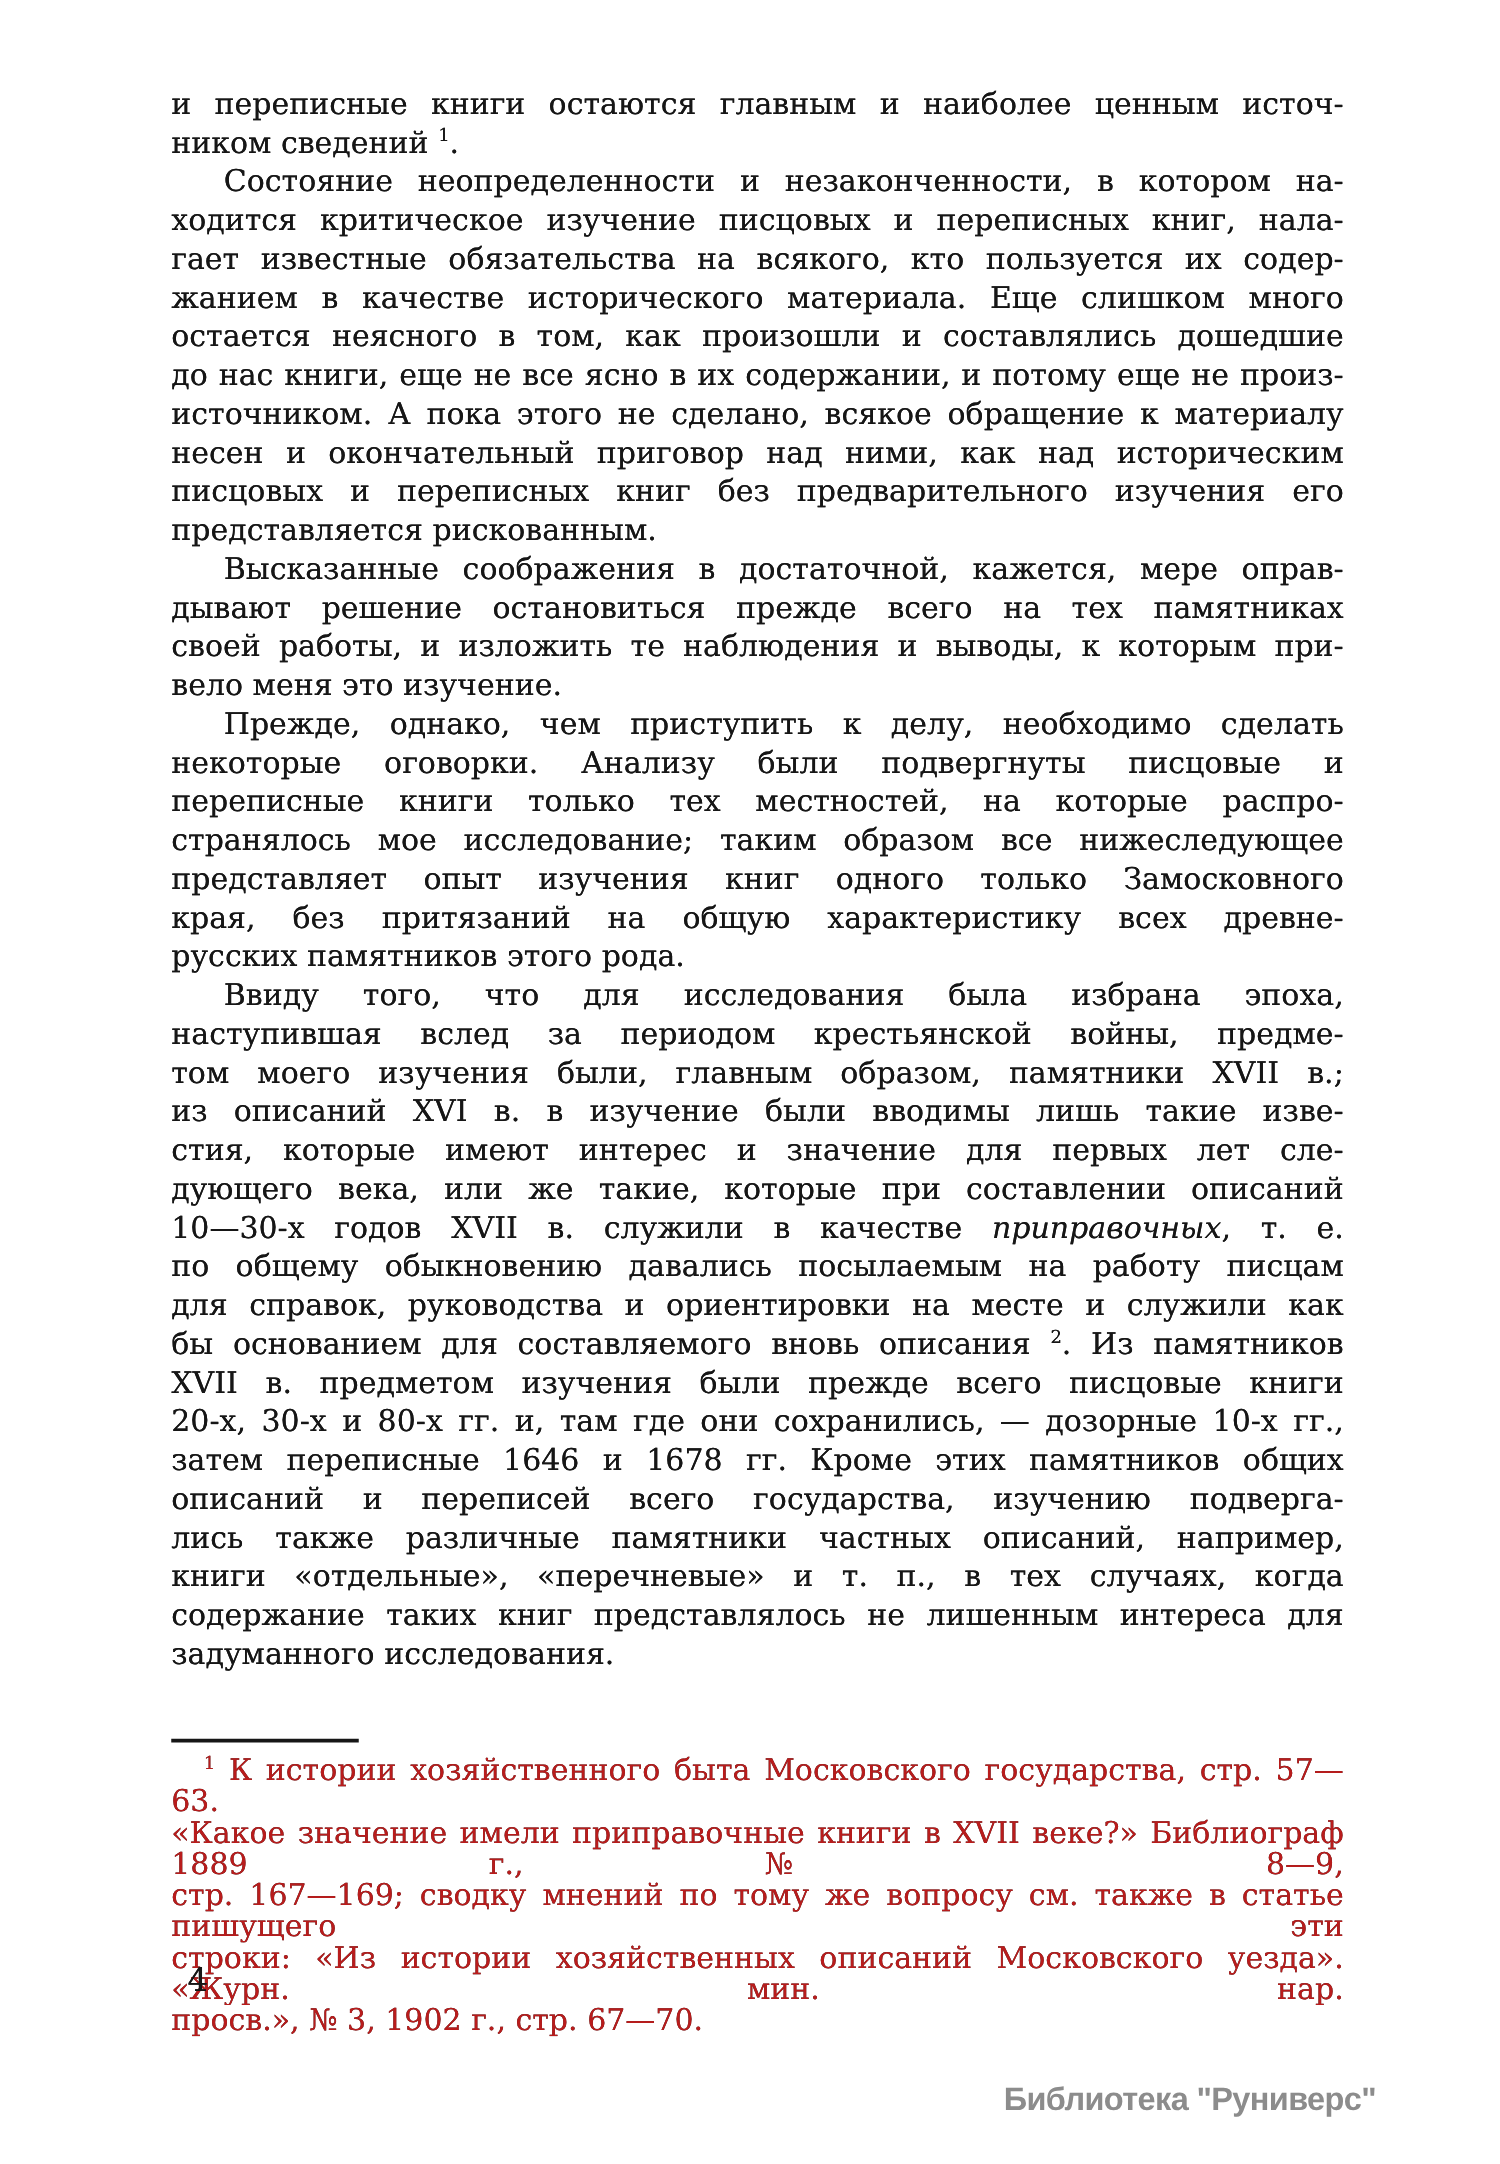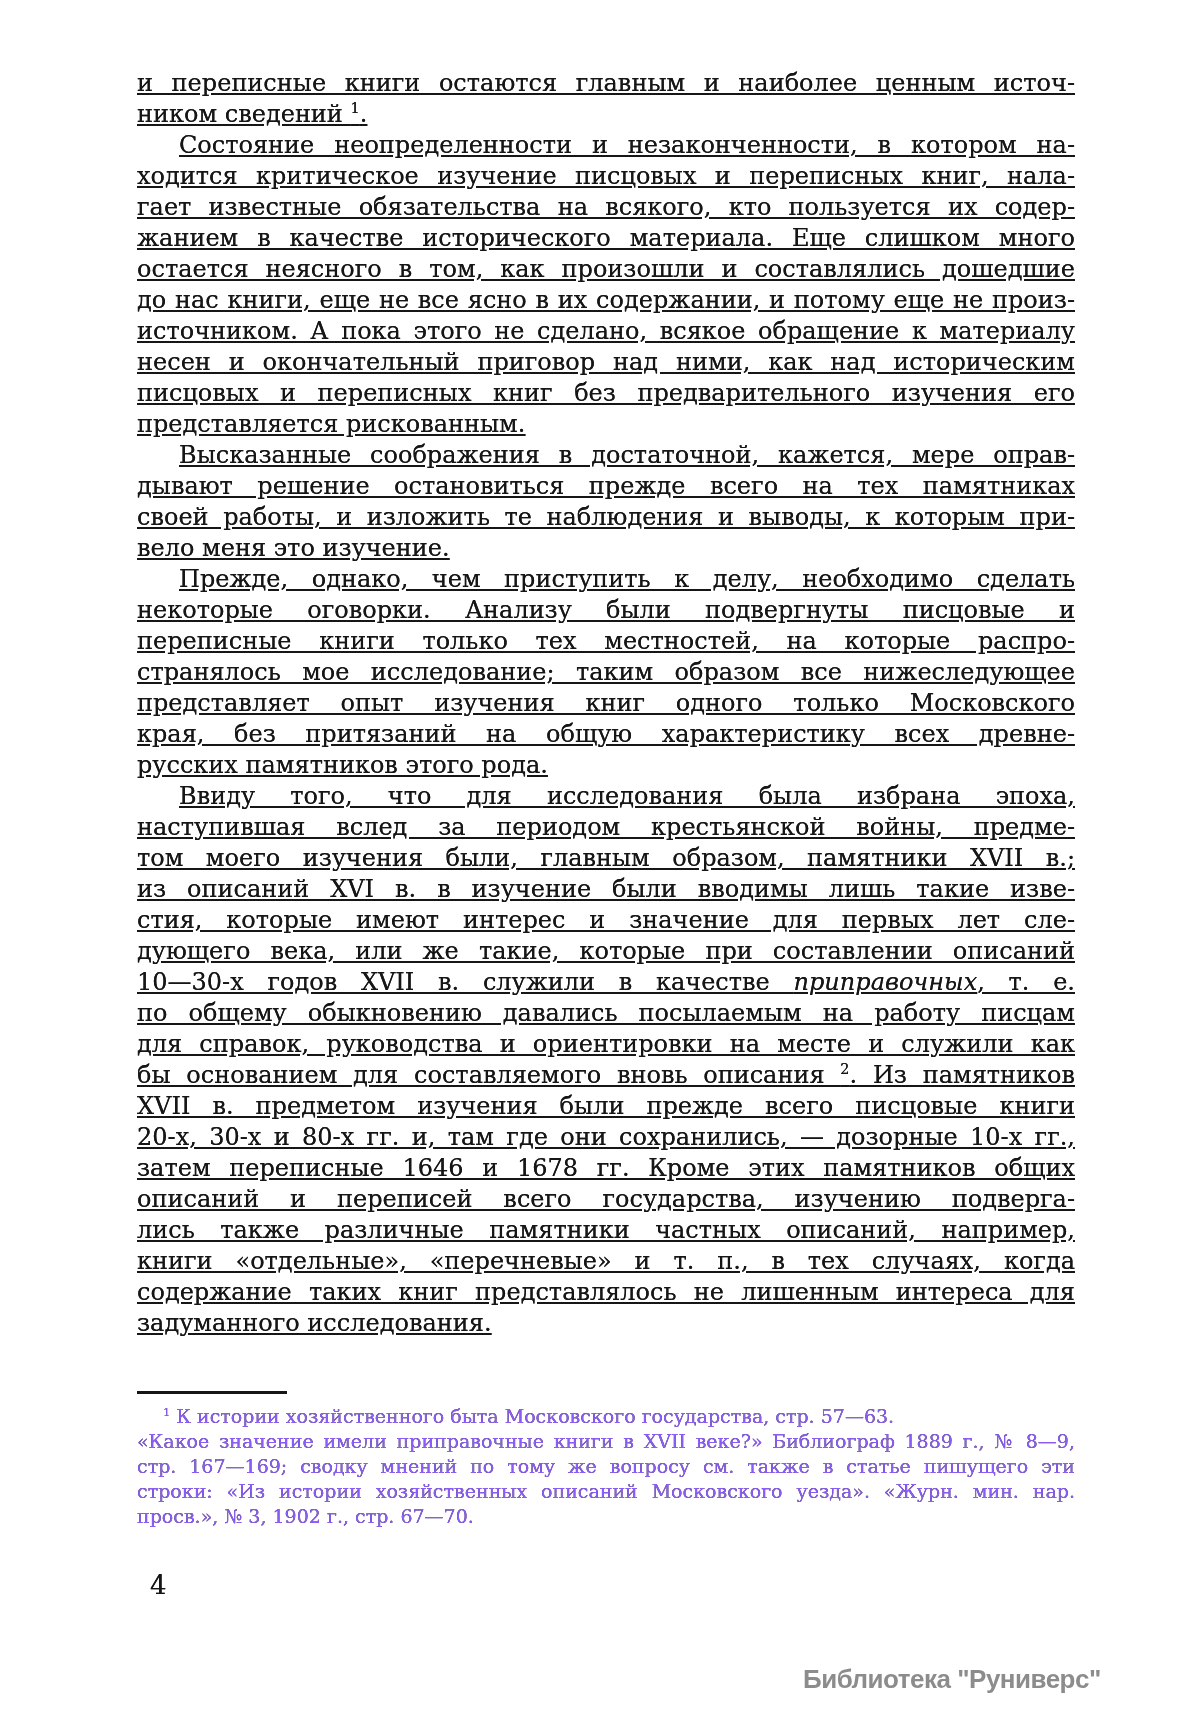--- a/index.html
+++ b/index.html
@@ -8,32 +8,31 @@
     background: #ffffff;
     position: relative;
     font-family: "DejaVu Serif", serif;
   }
   .page { position: absolute; left: 0; top: 0; width: 1200px; height: 1731px; background: #ffffff; overflow: hidden; }
 
   .body-text {
     position: absolute; left: 137px; top: 68px; width: 938px;
     font-size: 24px; line-height: 31px; color: #161616;
     text-shadow: 0 0 0.5px #2a2a2a;
-    text-decoration: underline;
   }
   .paragraph { margin: 0; }
   .line { text-align: justify; text-align-last: justify; overflow: hidden; }
   .line.last { text-align-last: left; }
   .body-text .line.indent { text-indent: 42px; }
 
   .fn-sep { position: absolute; left: 137px; top: 1391px; width: 150px; height: 3px; background: #161616; }
 
   .footnotes {
     position: absolute; left: 137px; top: 1404px; width: 938px;
-    font-size: 19px; line-height: 25px; color: #8b5cf6;
+    font-size: 24px; line-height: 25px; color: #b91c1c;
     text-shadow: 0 0 0.4px #2a2a2a;
   }
   .footnotes .line.indent { text-indent: 26px; }
 
   .sup { vertical-align: super; font-size: 60%; line-height: 0; }
   .ital { font-style: italic; }
 
   .page-number {
     position: absolute; left: 150px; top: 1570px;
     font-size: 26px; color: #161616; text-shadow: 0 0 0.5px #2a2a2a;
@@ -69,21 +68,21 @@
         <div class="line indent"><span>Высказанные соображения в достаточной, кажется, мере оправ-</span></div>
         <div class="line"><span>дывают решение остановиться прежде всего на тех памятниках</span></div>
         <div class="line"><span>своей работы, и изложить те наблюдения и выводы, к которым при-</span></div>
         <div class="line last"><span>вело меня это изучение.</span></div>
       </div>
       <div class="paragraph">
         <div class="line indent"><span>Прежде, однако, чем приступить к делу, необходимо сделать</span></div>
         <div class="line"><span>некоторые оговорки. Анализу были подвергнуты писцовые и</span></div>
         <div class="line"><span>переписные книги только тех местностей, на которые распро-</span></div>
         <div class="line"><span>странялось мое исследование; таким образом все нижеследующее</span></div>
-        <div class="line"><span>представляет опыт изучения книг одного только Московского</span></div>
+        <div class="line"><span>представляет опыт изучения книг одного только Замосковного</span></div>
         <div class="line"><span>края, без притязаний на общую характеристику всех древне-</span></div>
         <div class="line last"><span>русских памятников этого рода.</span></div>
       </div>
       <div class="paragraph">
         <div class="line indent"><span>Ввиду того, что для исследования была избрана эпоха,</span></div>
         <div class="line"><span>наступившая вслед за периодом крестьянской войны, предме-</span></div>
         <div class="line"><span>том моего изучения были, главным образом, памятники XVII в.;</span></div>
         <div class="line"><span>из описаний XVI в. в изучение были вводимы лишь такие изве-</span></div>
         <div class="line"><span>стия, которые имеют интерес и значение для первых лет сле-</span></div>
         <div class="line"><span>дующего века, или же такие, которые при составлении описаний</span></div>

